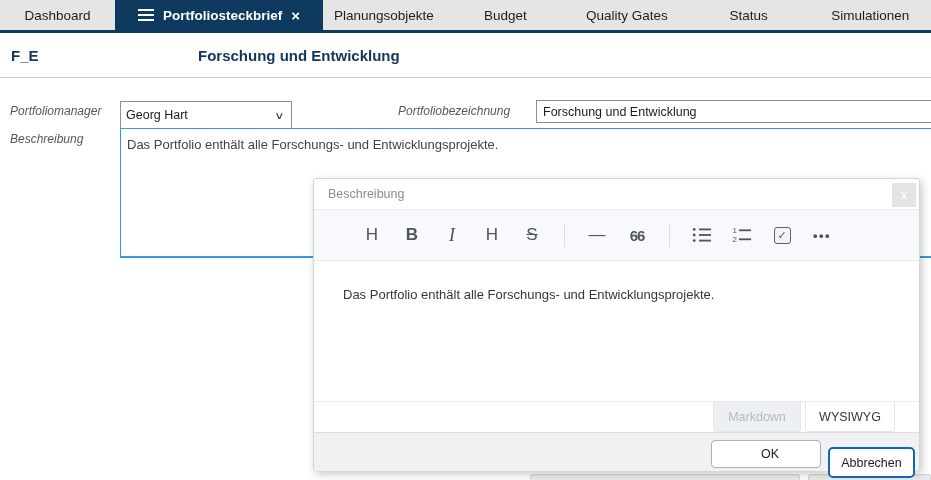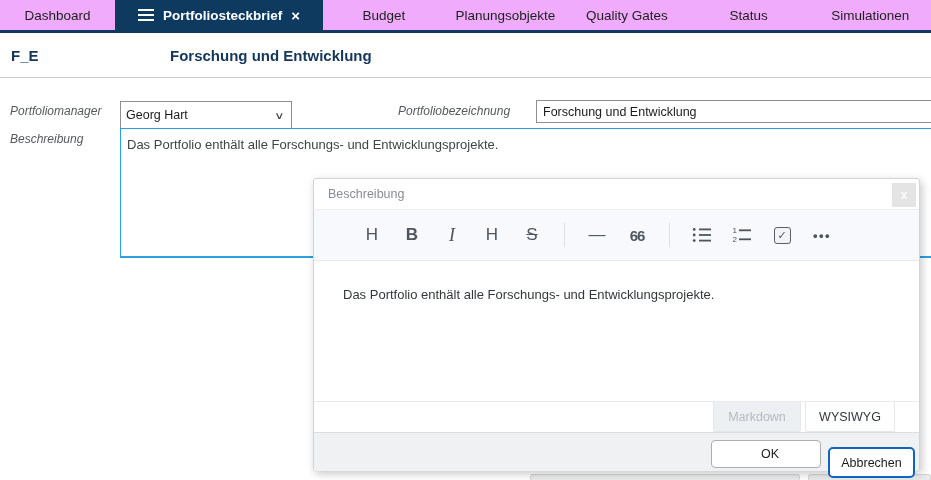--- a/index.html
+++ b/index.html
@@ -2,34 +2,34 @@
 <html><head>
 <meta charset="utf-8">
 <style>
   * { margin:0; padding:0; box-sizing:border-box; }
   html,body { background:#fff; }
   #root {
     position:relative; width:931px; height:480px; overflow:hidden;
     font-family:"Liberation Sans", sans-serif; background:#fff;
   }
   
-  .tabbar { position:absolute; left:0; top:0; width:931px; height:30px; display:flex; background:#f0abfc; }
+  .tabbar { position:absolute; left:0; top:0; width:931px; height:30px; display:flex; background:#e5e5e5; }
   .tab { display:flex; align-items:center; justify-content:center; font-size:13.5px; color:#1e1e1e; cursor:pointer; white-space:nowrap; }
   .tab.first { width:115px; }
   .tab.rest { flex:1; }
   .tab.active {
     width:208px; background:#0e3a60; color:#fff; font-weight:bold; gap:9px;
   }
   .nav-underline { position:absolute; left:0; top:30px; width:931px; height:3px; background:#0e3a60; }
   .hamburger { position:relative; width:16px; height:12px; display:inline-block; }
   .hamburger span { position:absolute; left:0; width:16px; height:2px; background:#fff; }
   .hamburger span:nth-child(1){ top:0; } .hamburger span:nth-child(2){ top:5px; } .hamburger span:nth-child(3){ top:10px; }
   .tab-close { font-size:15px; font-weight:bold; line-height:1; }
   
-  .pageheader { position:absolute; left:0; top:33px; width:931px; height:45px; border-bottom:1px solid #c9cbcd; display:flex; align-items:center; background:#fff; }
+  .pageheader { position:absolute; left:0; top:33px; width:931px; height:45px; border-bottom:1px solid #c9cbcd; display:flex; align-items:center; background:#fff;gap:28px; }
   .ph-code { margin-left:11px; width:159px; font-size:15px; font-weight:bold; color:#15365b; }
   .ph-title { font-size:15px; font-weight:bold; color:#15365b; }
   
   .flabel { position:absolute; font-size:12px; color:#54585c;font-style:italic; }
   .lbl-pm { left:10px; top:104px; }
   .lbl-pb { left:398px; top:104px; }
   .lbl-be { left:10px; top:132px; }
   .select {
     position:absolute; left:120px; top:101px; width:172px; height:28px;
     border:1px solid #8f8f8f; background:#fff; display:flex; align-items:center; cursor:pointer;
@@ -121,24 +121,24 @@
     <div class="tab active">
       <span class="hamburger">
           <span></span>
           <span></span>
           <span></span>
         </span>
       <span>Portfoliosteckbrief</span>
       <span class="tab-close">×</span>
     </div>
     <div class="tab rest">
+      <span>Planungsobjekte</span>
+    </div>
+    <div class="tab rest">
       <span>Budget</span>
-    </div>
-    <div class="tab rest">
-      <span>Planungsobjekte</span>
     </div>
     <div class="tab rest">
       <span>Quality Gates</span>
     </div>
     <div class="tab rest">
       <span>Status</span>
     </div>
     <div class="tab rest">
       <span>Simulationen</span>
     </div>

